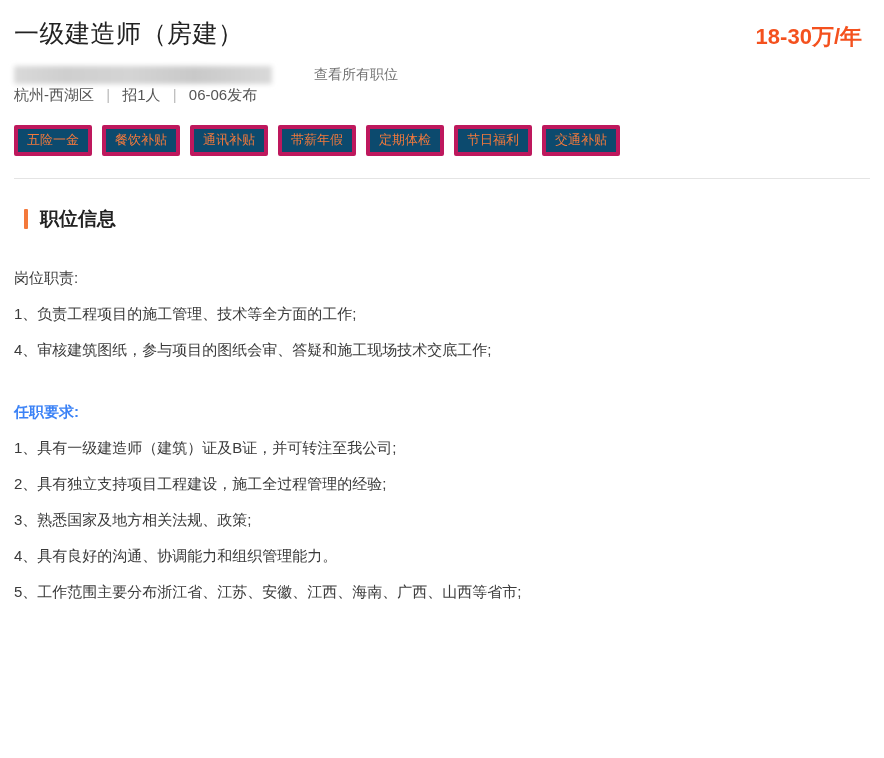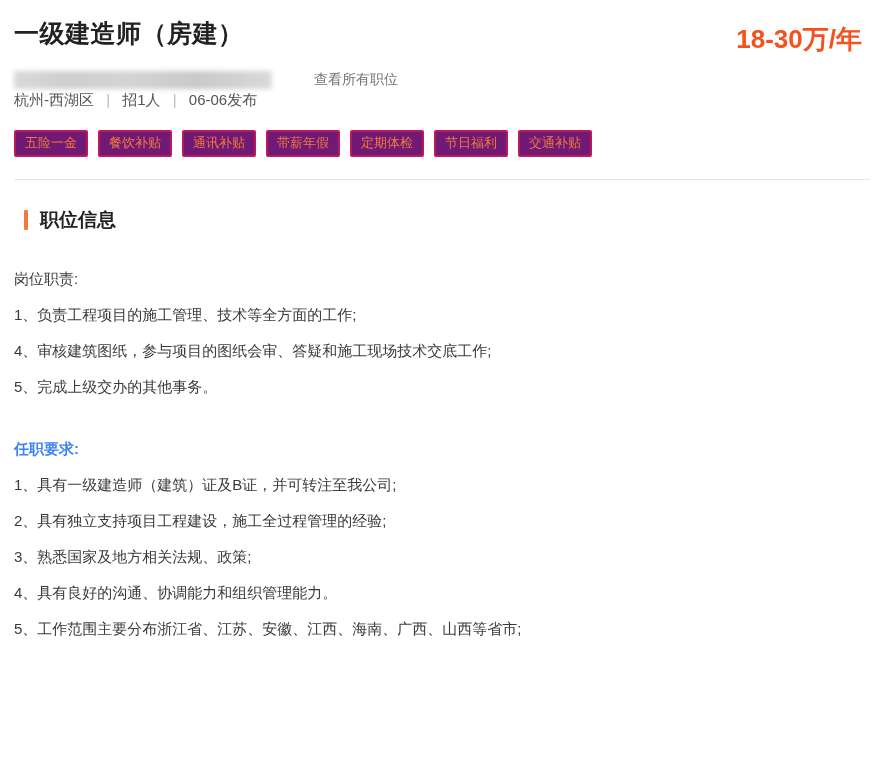--- a/index.html
+++ b/index.html
@@ -23,27 +23,27 @@
   }
   
   .header-row {
     display: flex;
     align-items: flex-start;
     justify-content: space-between;
     padding-top: 18px;
   }
   .job-title {
     font-size: 25px;
-    font-weight: bold;
+    font-weight: normal;
     color: #222222;
     letter-spacing: 0.5px;
     line-height: 1.2;
   }
   .salary {
-    font-size: 26px;
+    font-size: 22px;
     font-weight: bold;
     color: #f4511e;
     white-space: nowrap;
     padding-right: 8px;
     padding-top: 4px;
   }
   .company-row {
     display: flex;
     align-items: center;
     margin-top: 12px;
@@ -76,26 +76,26 @@
     padding: 0 8px;
   }
   
   .tags-row {
     margin-top: 20px;
     display: flex;
     flex-wrap: wrap;
     gap: 10px;
   }
   .tag {
-    border: 2px solid #be185d;
+    border: 4px solid #be185d;
     color: #f4793b;
     font-size: 13px;
     padding: 4px 9px 5px 9px;
     border-radius: 2px;
-    background: #701a75;
+    background: #0c4a6e;
     line-height: 1.1;
     white-space: nowrap;
   }
   .divider {
     margin-top: 22px;
     border-top: 1px solid #e4e4e4;
   }
   
   .section-head {
     display: flex;
@@ -169,21 +169,20 @@
 
   <div class="section-head">
     <div class="section-bar"></div>
     <div class="section-title">职位信息</div>
   </div>
 
   <div class="content">
     <p>岗位职责:</p>
     <p>1、负责工程项目的施工管理、技术等全方面的工作;</p>
     <p>4、审核建筑图纸，参与项目的图纸会审、答疑和施工现场技术交底工作;</p>
-    <p>5、完成上级交办的其他事务。</p>
     <div class="spacer"></div>
     <p class="bold-line">任职要求:</p>
     <p>1、具有一级建造师（建筑）证及B证，并可转注至我公司;</p>
     <p>2、具有独立支持项目工程建设，施工全过程管理的经验;</p>
     <p>3、熟悉国家及地方相关法规、政策;</p>
     <p>4、具有良好的沟通、协调能力和组织管理能力。</p>
     <p>5、工作范围主要分布浙江省、江苏、安徽、江西、海南、广西、山西等省市;</p>
   </div>
 
 </div>

